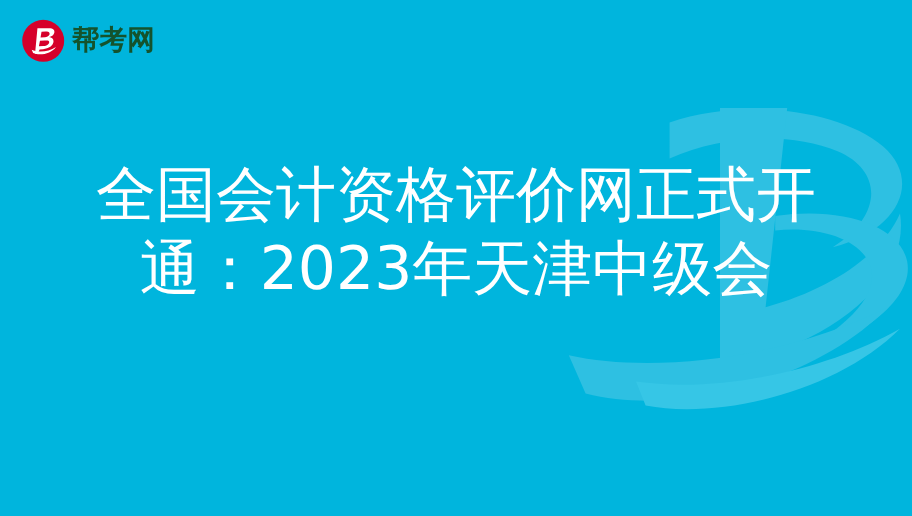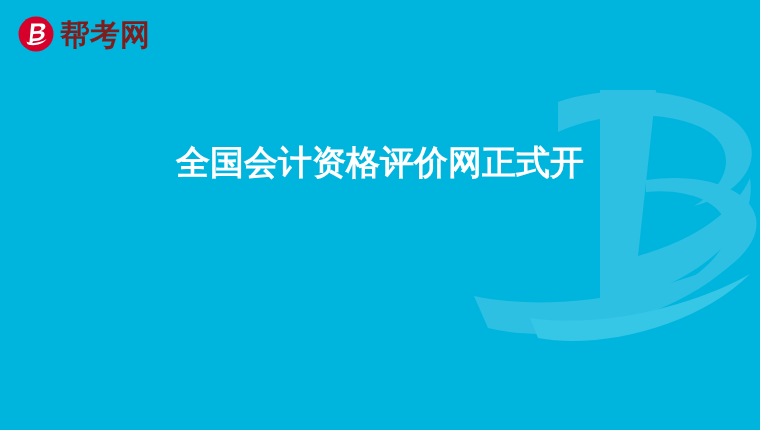--- a/index.html
+++ b/index.html
@@ -41,40 +41,40 @@
     height: 40px;
   }
   #brand-mark {
     position: relative;
     width: 36px;
     height: 36px;
     flex: 0 0 36px;
   }
   #brand-name {
     margin-left: 6px;
-    font-size: 30px;
+    font-size: 23px;
     line-height: 27px;
     font-weight: bold;
-    color: #7f1d1d;
+    color: #14532d;
     letter-spacing: 0px;
     white-space: nowrap;
     font-family: "DejaVu Sans", "Liberation Sans", sans-serif;
   }
 
   
   #headline {
     position: absolute;
     left: 0;
     top: 131px;
     width: 760px;
     text-align: center;
     color: #ffffff;
-    font-size: 34px;
+    font-size: 50px;
     line-height: 62px;
-    font-weight: bold;
+    font-weight: normal;
     letter-spacing: 0px;
     font-family: "DejaVu Sans", "Liberation Sans", sans-serif;
   }
   #headline .hl-line {
     display: block;
     white-space: nowrap;
   }
 </style>
 </head>
 <body>
@@ -146,15 +146,16 @@
         <path d="M8.4 25.4
                  C 14.0 28.0, 22.5 27.2, 28.6 23.1
                  C 25.3 28.4, 15.6 30.8, 9.6 28.2 Z" fill="#ffffff"></path>
       </svg>
     </div>
     <div id="brand-name">帮考网</div>
   </div>
 
   <div id="headline">
     <span class="hl-line">全国会计资格评价网正式开</span>
+    <span class="hl-line">通：2023年天津中级会</span>
   </div>
 
 </div>
 
 </body></html>

